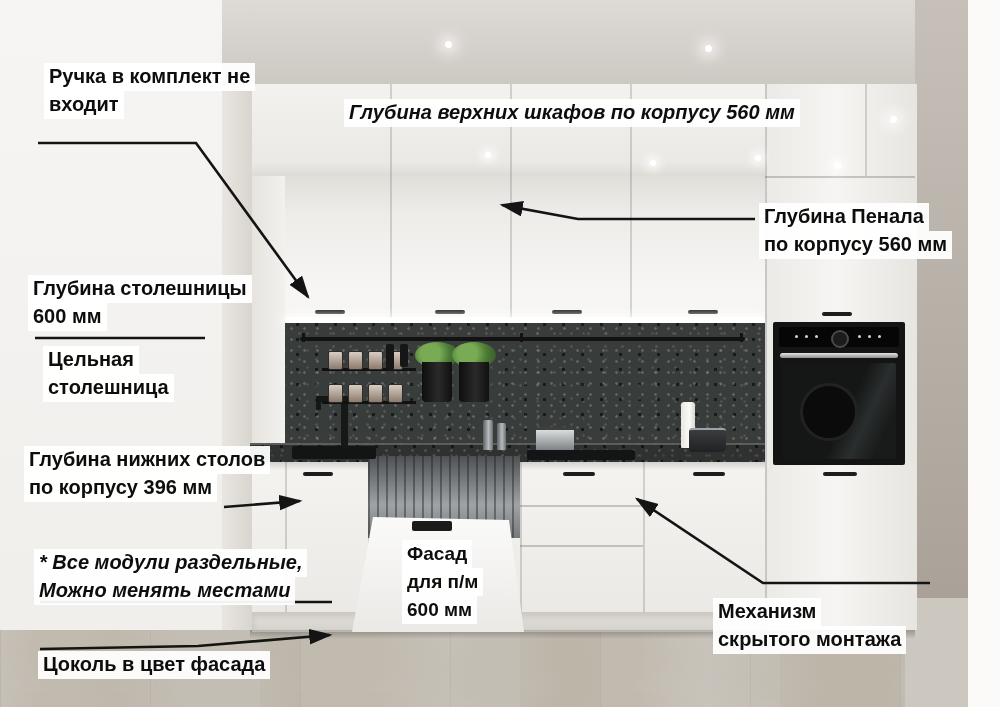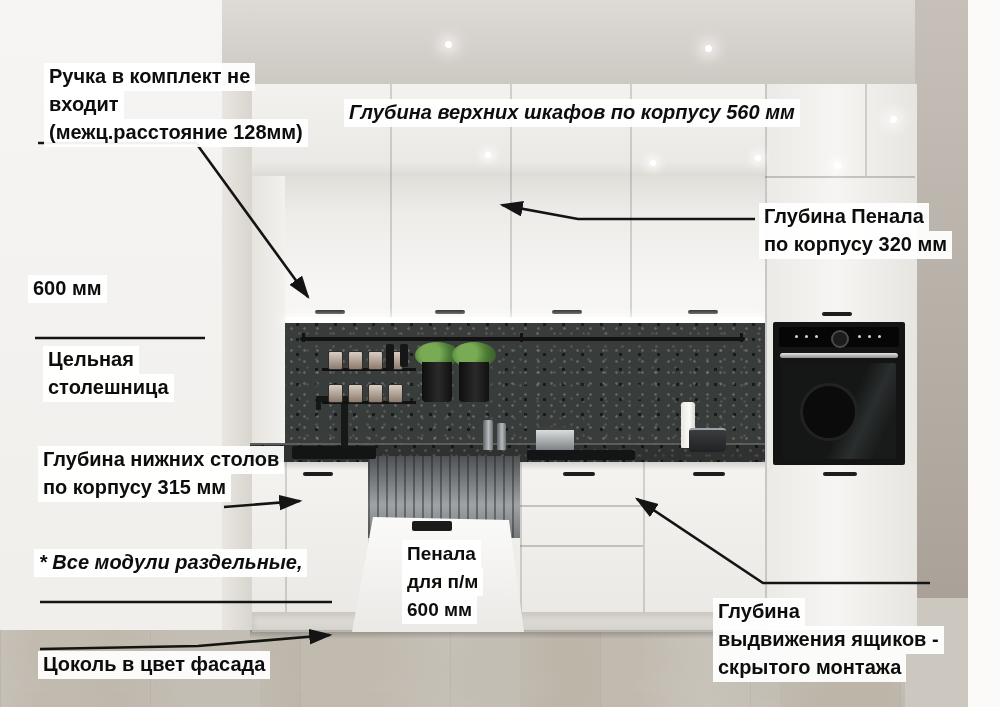--- a/index.html
+++ b/index.html
@@ -226,60 +226,60 @@
       <polyline points="35,338 205,338"></polyline>
       <polyline points="40,602 332,602"></polyline>
       <polyline points="40,649 198,646 330,635" marker-end="url(#arw)"></polyline>
       <polyline points="930,583 763,583 637,499" marker-end="url(#arw)"></polyline>
     </g>
   </svg>
 
   <div class="abs lbl" style="left:44px;top:63px;">
     <span>Ручка в комплект не</span>
     <span>входит</span>
-    <span>(межц.расстояние 128мм)</span>
   </div>
 
   <div class="abs lbl" style="left:344px;top:99px;font-style:italic;">
     <span>Глубина верхних шкафов по корпусу 560 мм</span>
   </div>
 
 
   <div class="abs lbl" style="left:759px;top:203px;">
     <span>Глубина Пенала</span>
-    <span>по корпусу 320 мм</span>
+    <span>по корпусу 560 мм</span>
   </div>
 
   <div class="abs lbl" style="left:28px;top:275px;">
+    <span>Глубина столешницы</span>
     <span>600 мм</span>
   </div>
 
   <div class="abs lbl" style="left:43px;top:346px;">
     <span>Цельная</span>
     <span>столешница</span>
   </div>
 
-  <div class="abs lbl" style="left:24px;top:446px;margin-left:14px;">
+  <div class="abs lbl" style="left:24px;top:446px;">
     <span>Глубина нижних столов</span>
-    <span>по корпусу 315 мм</span>
+    <span>по корпусу 396 мм</span>
   </div>
 
   <div class="abs lbl italic" style="left:34px;top:549px;">
     <span>* Все модули раздельные,</span>
+    <span>Можно менять местами</span>
   </div>
 
   <div class="abs lbl" style="left:38px;top:651px;">
     <span>Цоколь в цвет фасада</span>
   </div>
 
   <div class="abs lbl small" style="left:402px;top:540px;">
-    <span>Пенала</span>
+    <span>Фасад</span>
     <span>для п/м</span>
     <span>600 мм</span>
   </div>
 
   <div class="abs lbl" style="left:713px;top:598px;">
-    <span>Глубина</span>
-    <span>выдвижения ящиков -</span>
+    <span>Механизм</span>
     <span>скрытого монтажа</span>
   </div>
 
 </div>
 
 </body></html>

